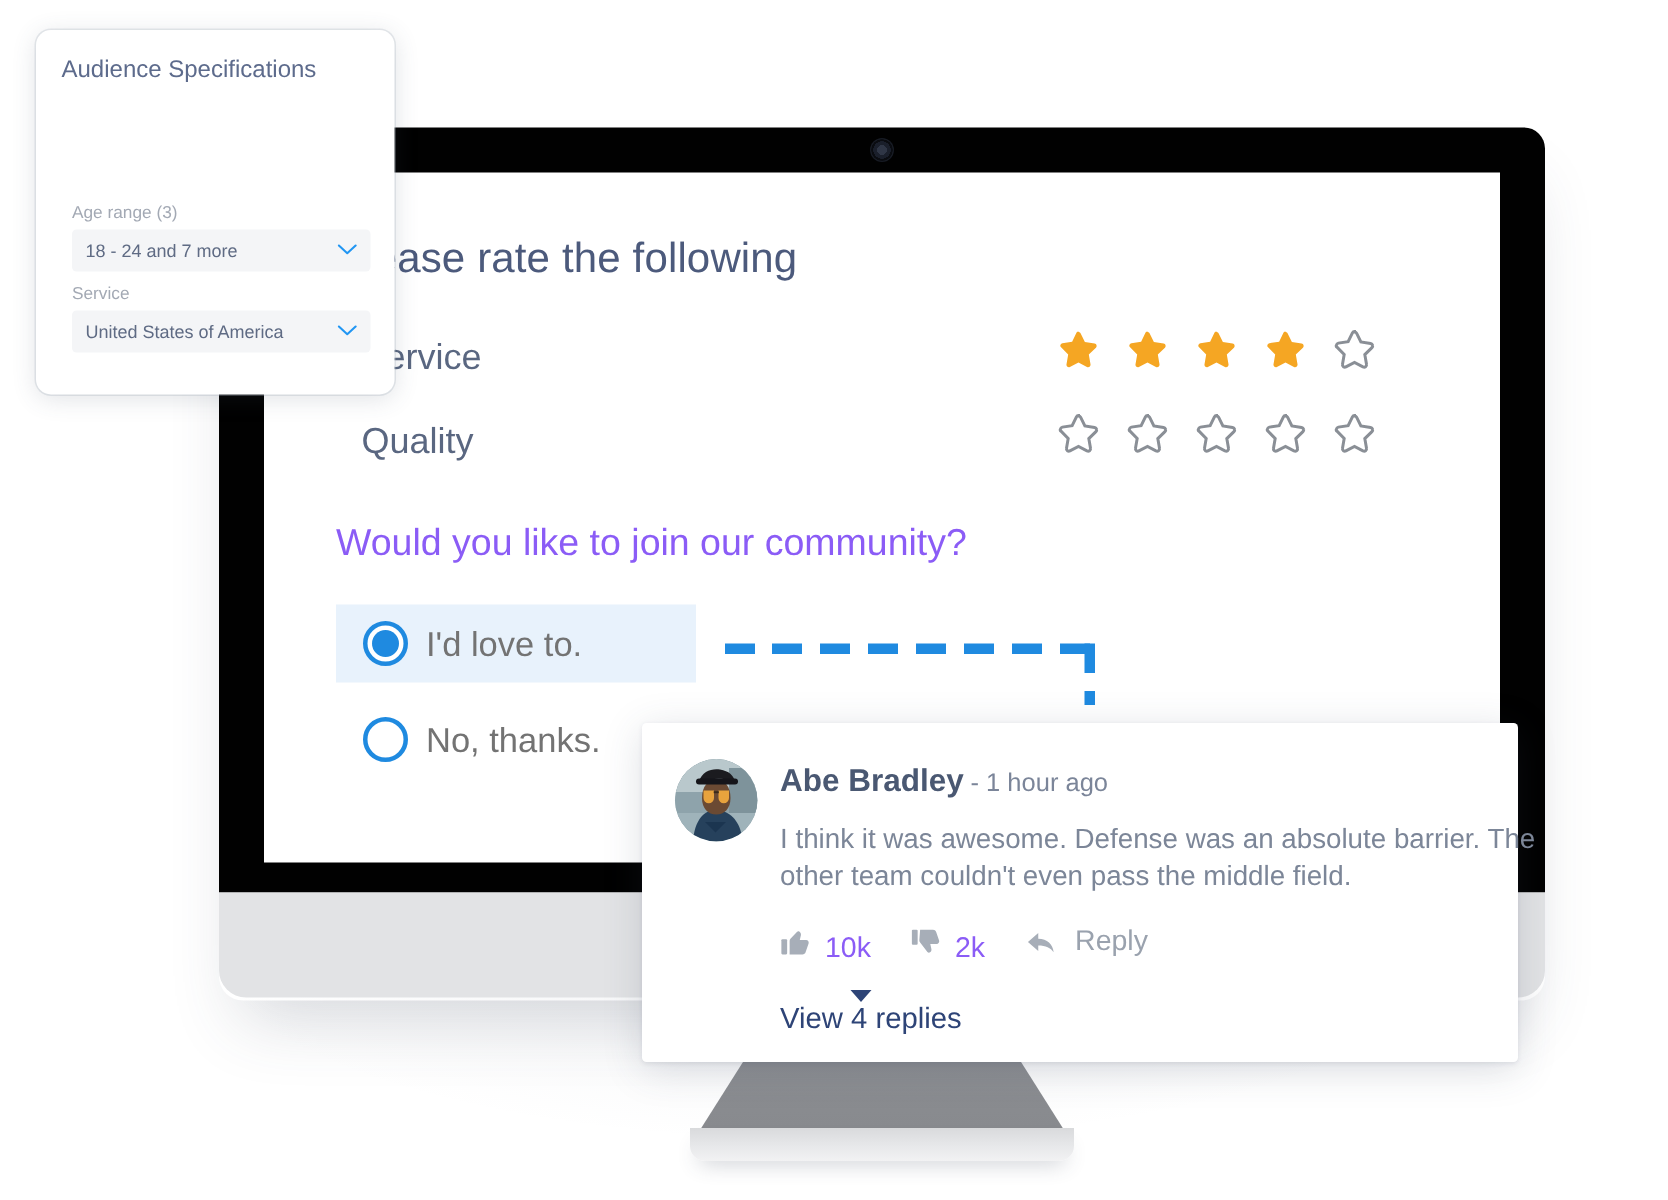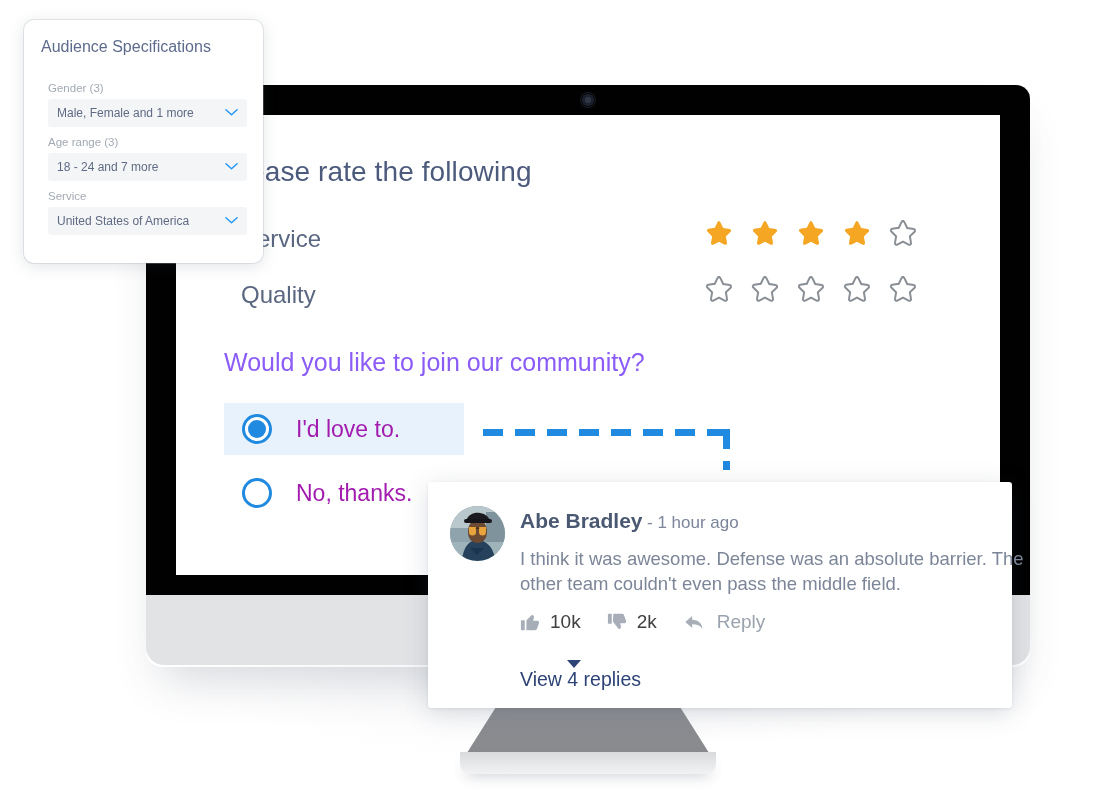--- a/index.html
+++ b/index.html
@@ -82,21 +82,21 @@
   .opt.o2{top:352px;background:transparent;}
   .radio{
     width:30px;height:30px;border-radius:50%;
     border:3px solid #1f8ae0;box-sizing:border-box;
     margin-left:18px;flex:0 0 auto;position:relative;background:#fff;
   }
   .radio.checked::after{
     content:"";position:absolute;left:3px;top:3px;
     width:18px;height:18px;border-radius:50%;background:#1f8ae0;
   }
-  .opt-label{margin-left:24px;font-size:23px;color:#a21caf;white-space:nowrap;}
+  .opt-label{margin-left:12px;font-size:23px;color:#737373;white-space:nowrap;}
 
   
   .dash-h{
     position:absolute;left:483px;top:429px;width:247px;height:7px;
     background:repeating-linear-gradient(to right,#1f8ae0 0 20px,transparent 20px 32px);
   }
   .dash-v{
     position:absolute;left:723px;top:429px;width:7px;height:41px;
     background:repeating-linear-gradient(to bottom,#1f8ae0 0 20px,transparent 20px 32px);
   }
@@ -141,21 +141,21 @@
   .c-time{font-size:17px;color:#7b8599;}
   .c-body{
     position:absolute;left:92px;top:64px;width:520px;
     font-size:18.5px;line-height:25px;color:#7c8698;
   }
   .c-actions{
     position:absolute;left:92px;top:129px;display:flex;align-items:center;
   }
   .act{display:flex;align-items:center;margin-right:26px;}
   .act .ic{width:22px;height:22px;display:block;}
-  .act .num{margin-left:8px;font-size:19px;color:#404040;}
+  .act .num{margin-left:8px;font-size:19px;color:#8b5cf6;margin-top:11px;}
   .act .reply-txt{margin-left:12px;font-size:19px;color:#9aa2ae;}
   .view-replies{
     position:absolute;left:92px;top:178px;display:flex;align-items:center;flex-direction:column;
   }
   .tri{
     width:0;height:0;border-left:7px solid transparent;border-right:7px solid transparent;
     border-top:8px solid #2e4477;margin-right:13px;
   }
   .vr-text{font-size:19.5px;color:#2e4477;}
 </style>
@@ -233,29 +233,20 @@
   <div class="monitor-chin"></div>
   <div class="stand-neck"></div>
   <div class="stand-base"></div>
 
   <div class="dash-h"></div>
   <div class="dash-v"></div>
 
   <div class="popover">
     <div class="popover-title">Audience Specifications</div>
 
-    <div class="field f1">
-      <span class="field-label">Gender (3)</span>
-      <div class="select">
-        <span class="select-value">Male, Female and 1 more</span>
-        <svg class="chev" viewBox="0 0 14 9">
-            <path d="M1 1.5 L7 7 L13 1.5" fill="none" stroke="#2196F3" stroke-width="1.5" stroke-linecap="round" stroke-linejoin="round"></path>
-          </svg>
-      </div>
-    </div>
 
     <div class="field f2">
       <span class="field-label">Age range (3)</span>
       <div class="select">
         <span class="select-value">18 - 24 and 7 more</span>
         <svg class="chev" viewBox="0 0 14 9">
             <path d="M1 1.5 L7 7 L13 1.5" fill="none" stroke="#2196F3" stroke-width="1.5" stroke-linecap="round" stroke-linejoin="round"></path>
           </svg>
       </div>
     </div>

